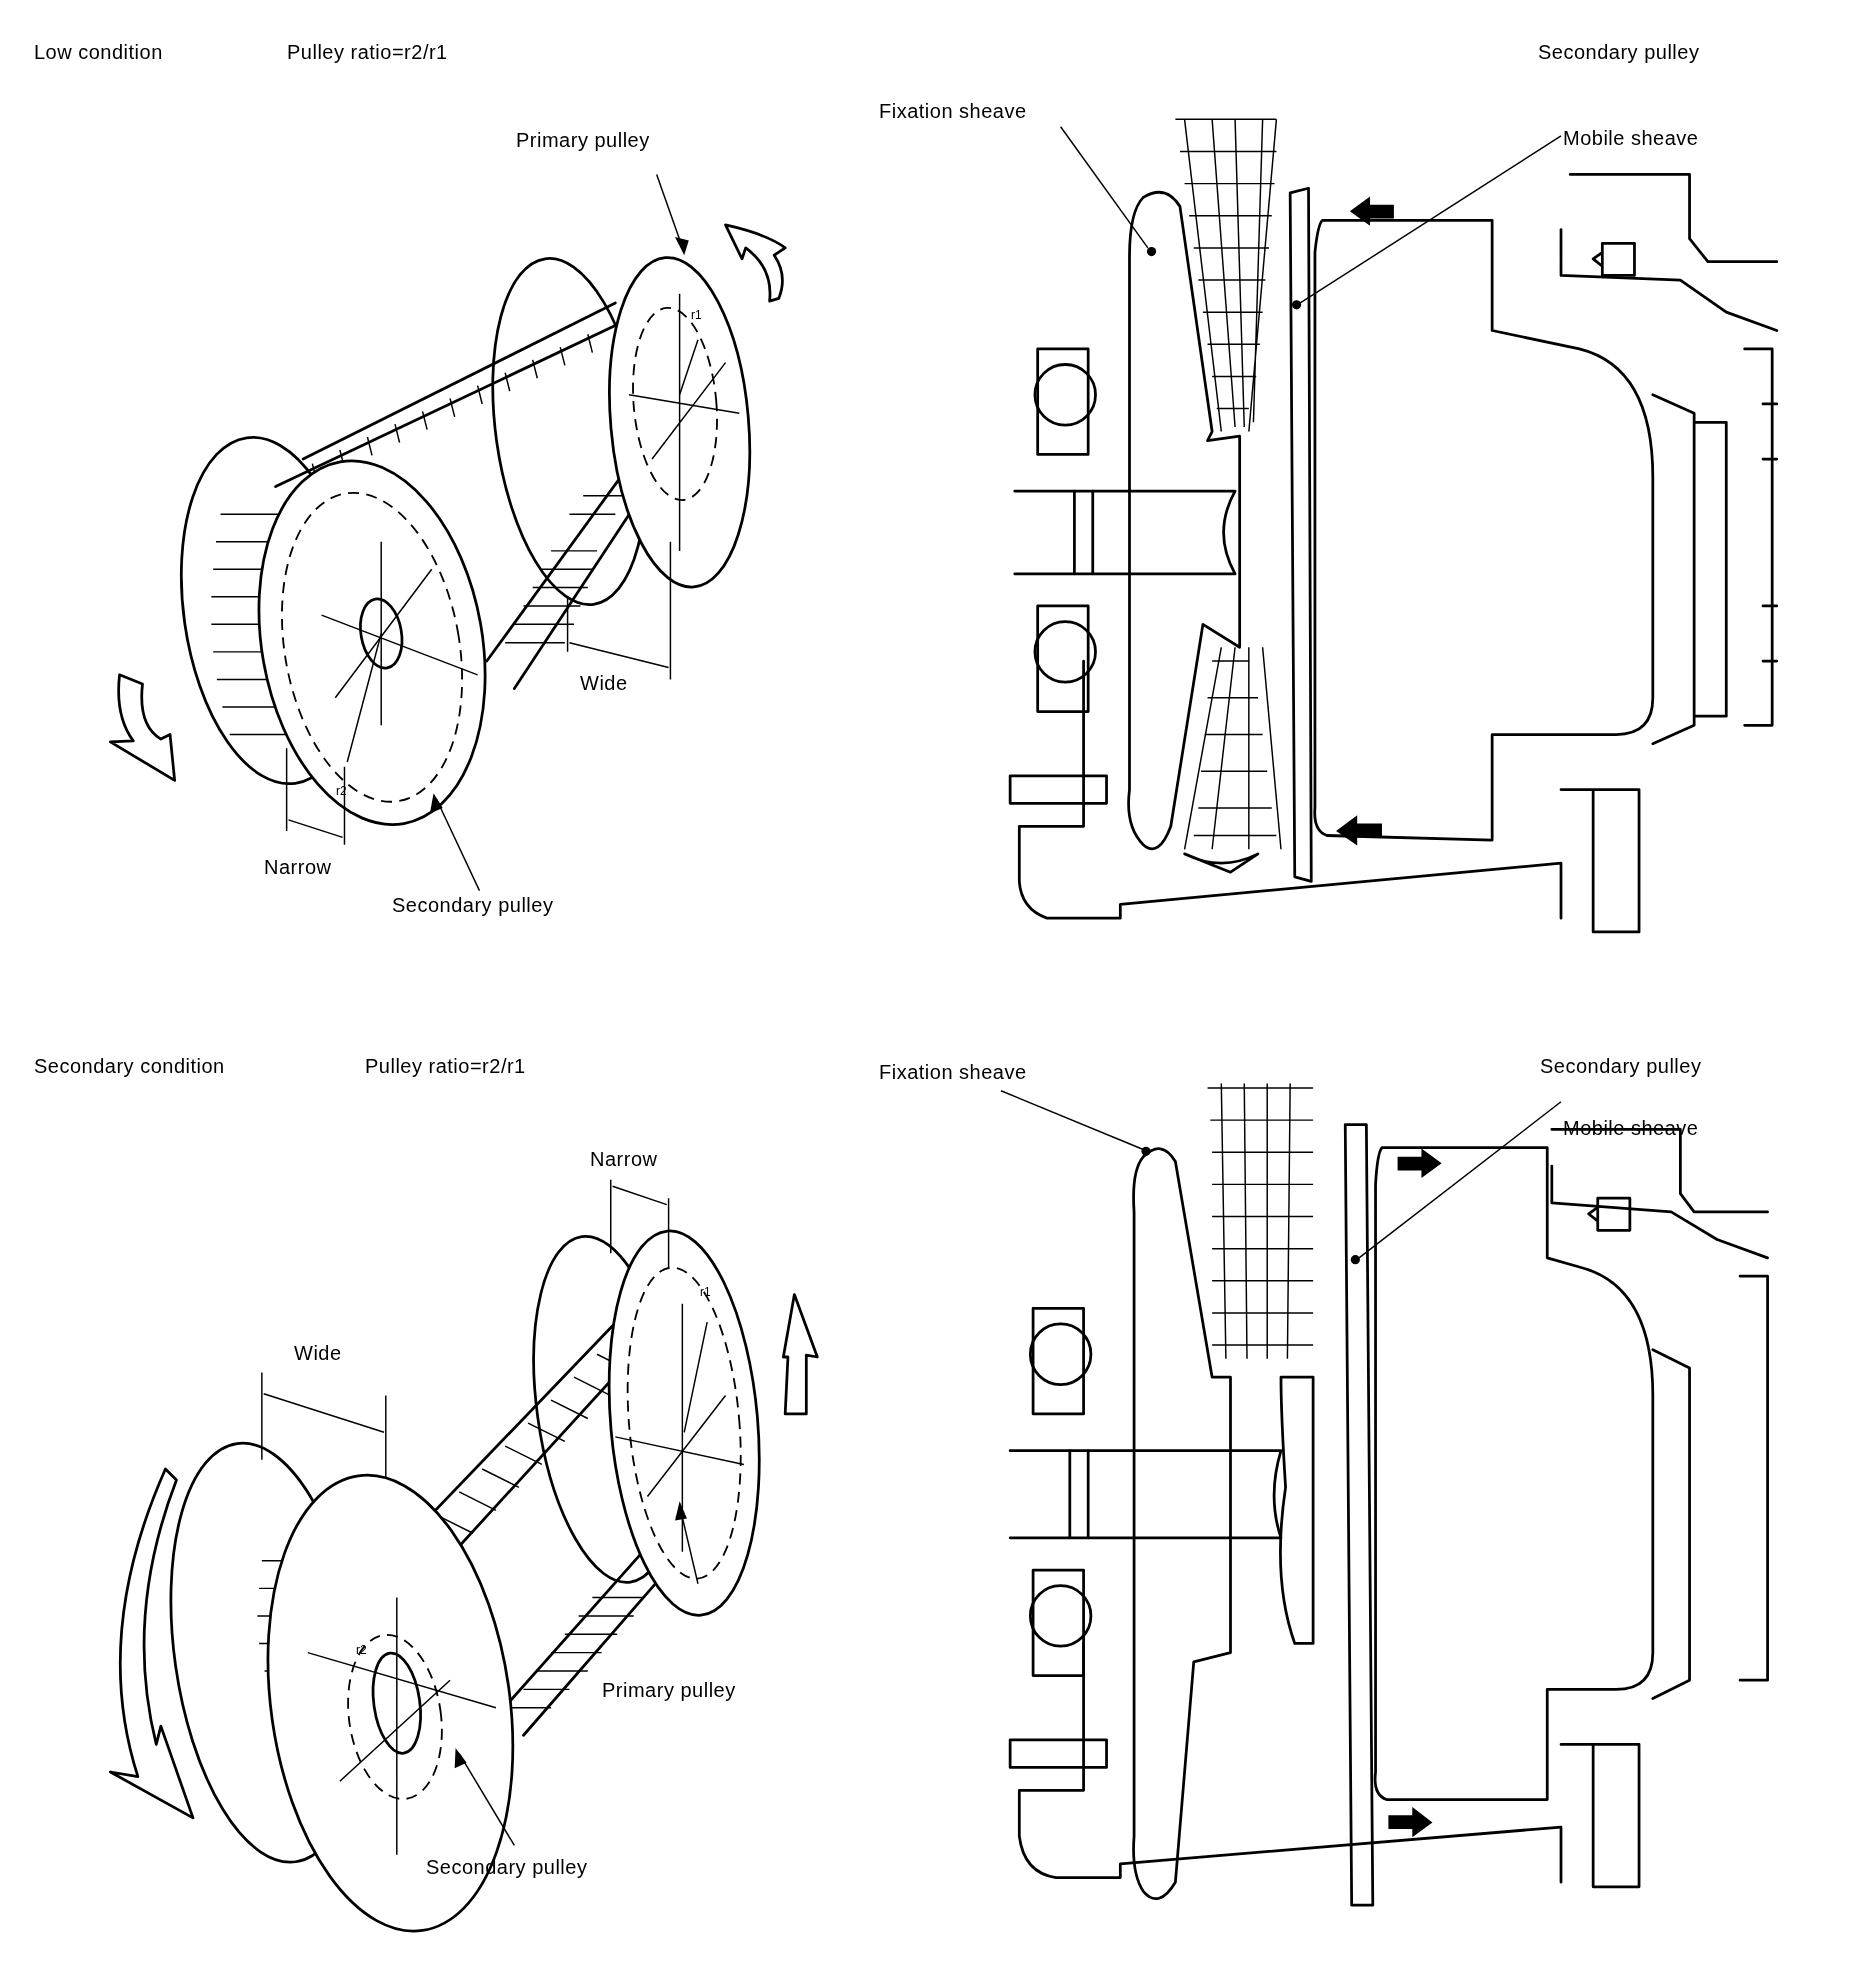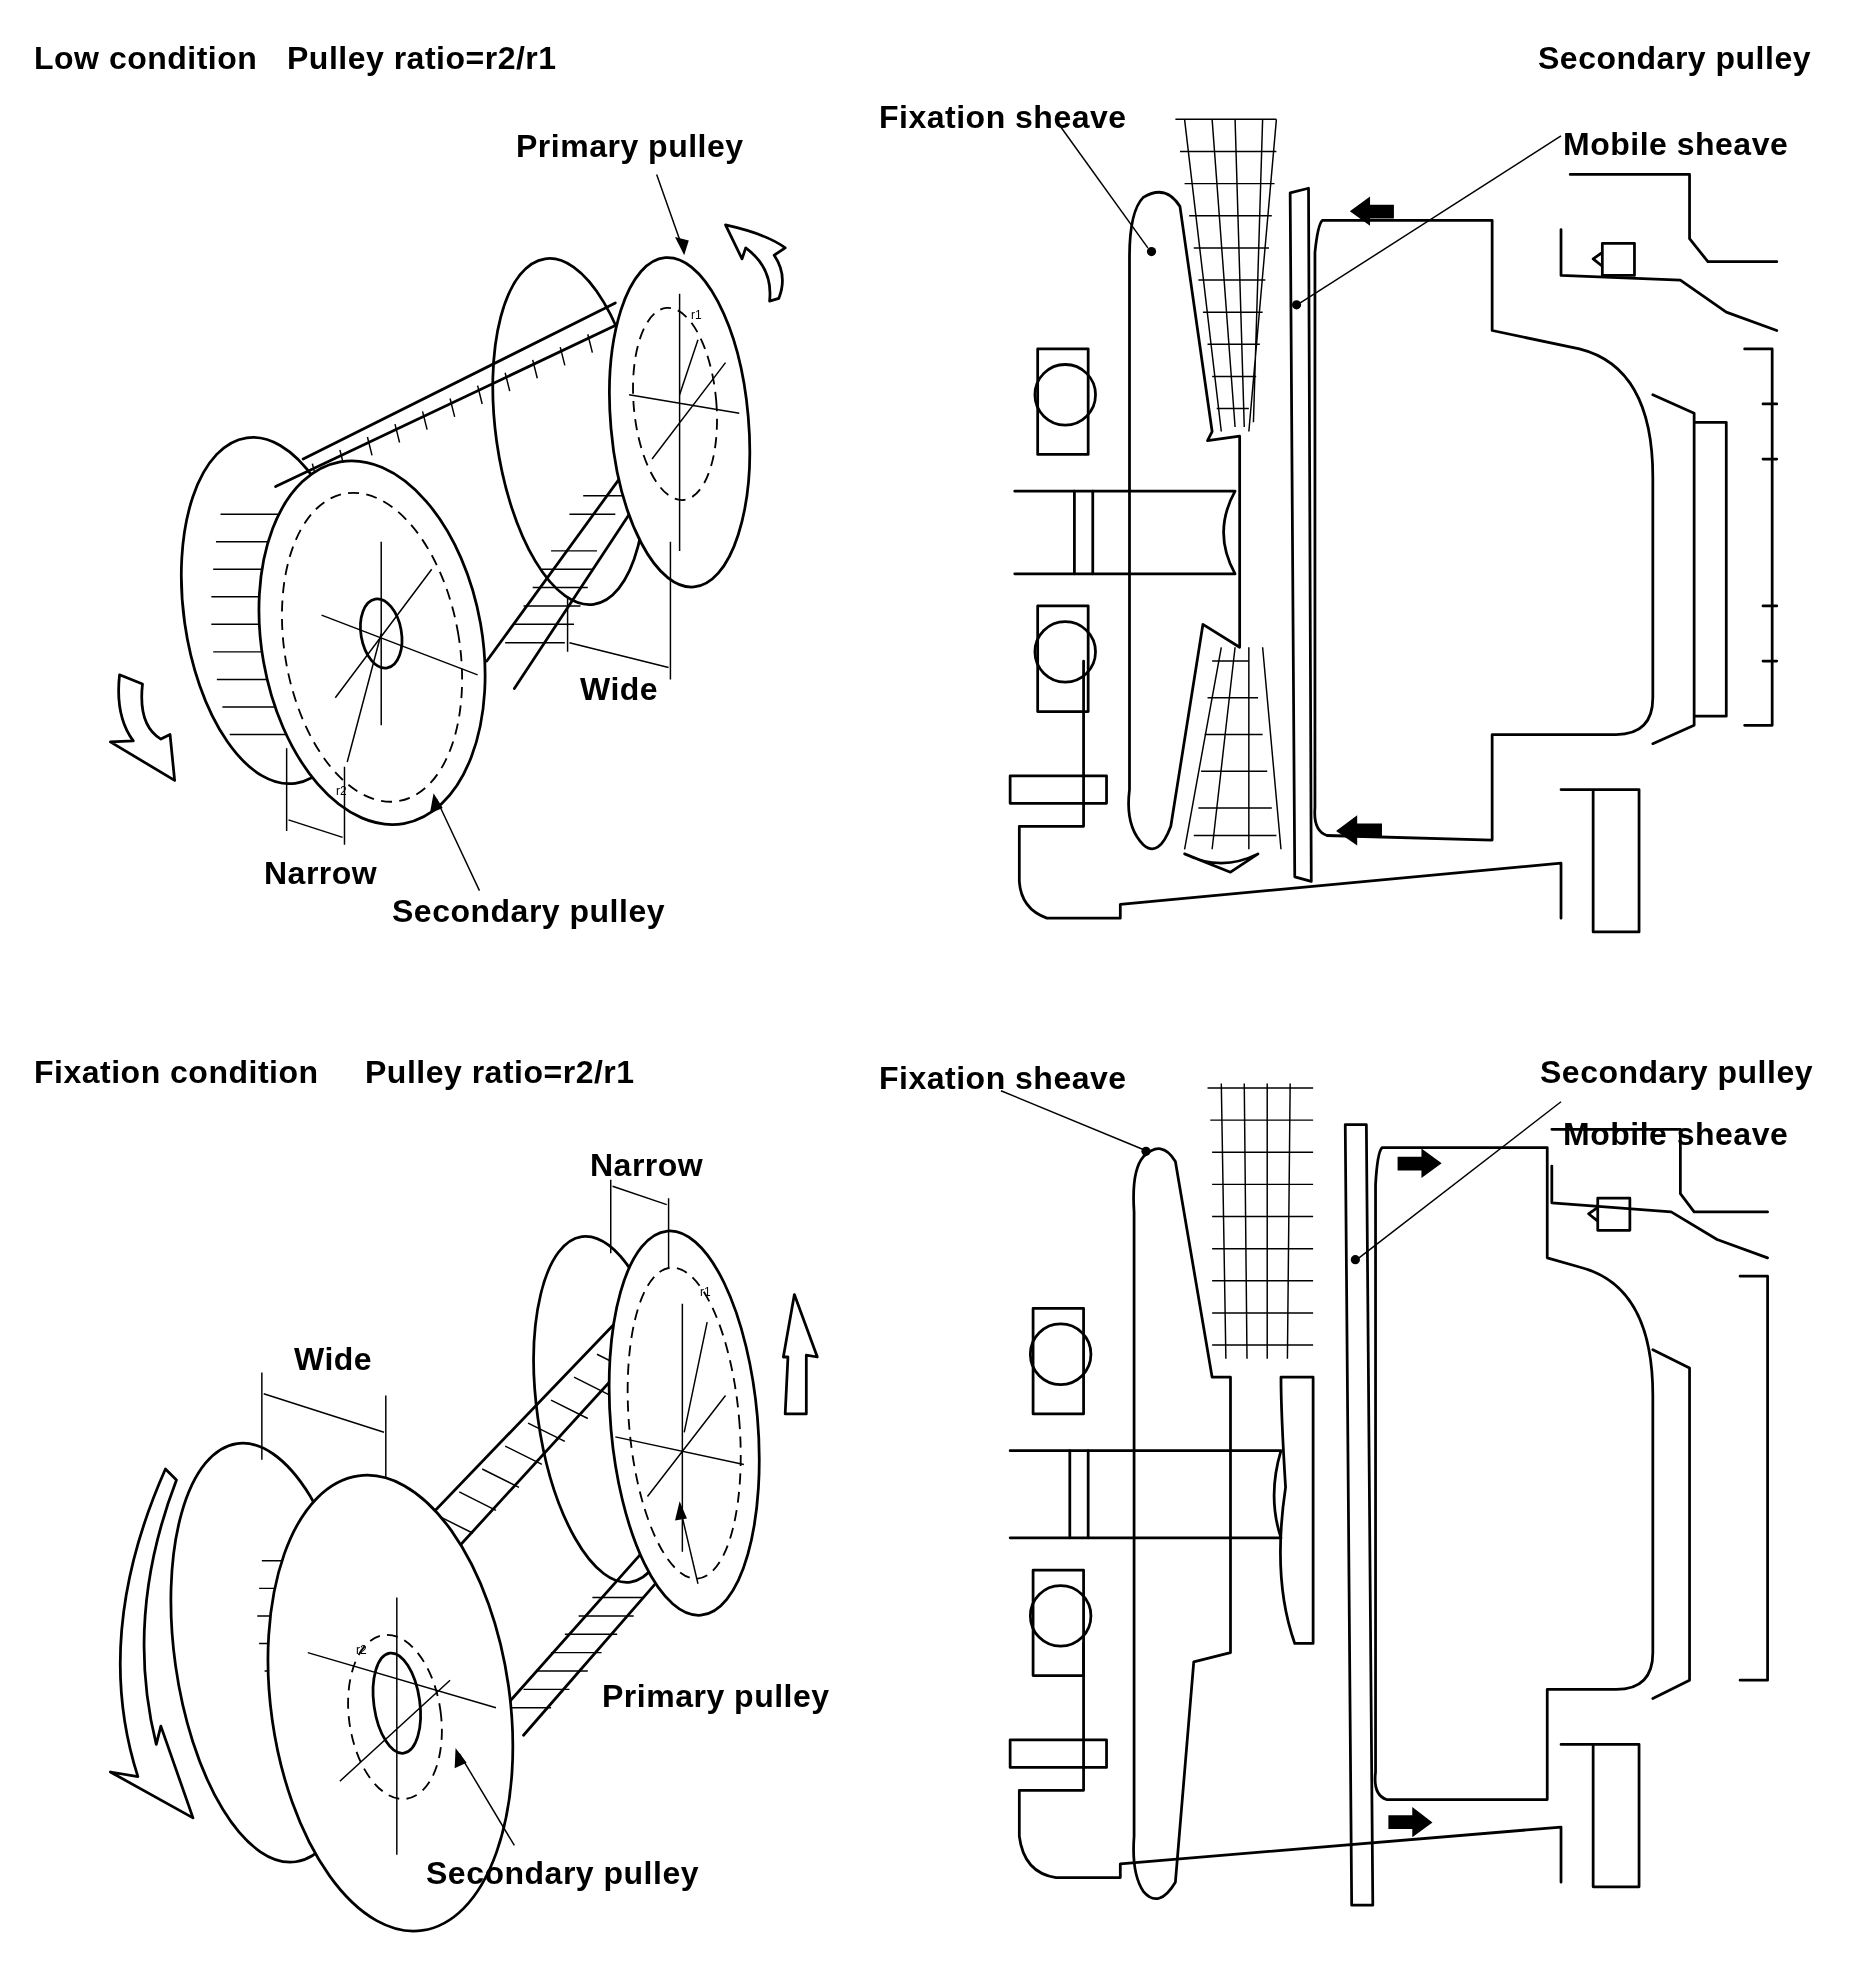--- a/index.html
+++ b/index.html
@@ -1,18 +1,18 @@
 <!DOCTYPE html>
 <html style="font-size:14.7px"><head>
 <meta charset="utf-8">
 <style>
   html, body { margin: 0; padding: 0; background: #ffffff; }
   body { width: 1855px; height: 1985px; position: relative; overflow: hidden;
          font-family: "Liberation Sans", "DejaVu Sans", sans-serif; color: #000; }
-  .lbl { position: absolute; font-size: 32px; letter-spacing: 0.5px; white-space: nowrap; line-height: 1; font-weight: bold; }
+  .lbl { position: absolute; font-size: 20px; letter-spacing: 0.5px; white-space: nowrap; line-height: 1; }
   .sm  { position: absolute; font-size: 12px; white-space: nowrap; line-height: 1; }
   svg.layer { position: absolute; left: 0; top: 0; }
   .stk { fill: none; stroke: #000; stroke-width: 3; stroke-linecap: round; stroke-linejoin: round; }
   .thin { fill: none; stroke: #000; stroke-width: 1.6; }
   .dash { fill: none; stroke: #000; stroke-width: 2; stroke-dasharray: 12 8; }
   .fillw { fill: #fff; stroke: #000; stroke-width: 3; }
   .blk { fill: #000; }
 </style>
 </head>
 <body>
@@ -194,21 +194,21 @@
 <div class="lbl" style="left:580px; top:673px;">Wide</div>
 <div class="lbl" style="left:264px; top:857px;">Narrow</div>
 <div class="lbl" style="left:392px; top:895px;">Secondary pulley</div>
 <div class="sm" style="left:691px; top:309px;">r1</div>
 <div class="sm" style="left:336px; top:785px;">r2</div>
 
 <div class="lbl" style="left:1538px; top:42px;">Secondary pulley</div>
 <div class="lbl" style="left:879px; top:101px;">Fixation sheave</div>
 <div class="lbl" style="left:1563px; top:128px;">Mobile sheave</div>
 
-<div class="lbl" style="left:34px; top:1056px;">Fixation condition</div>
+<div class="lbl" style="left:34px; top:1056px;">Secondary condition</div>
 <div class="lbl" style="left:365px; top:1056px;">Pulley ratio=r2/r1</div>
 <div class="lbl" style="left:590px; top:1149px;">Narrow</div>
 <div class="lbl" style="left:294px; top:1343px;">Wide</div>
 <div class="lbl" style="left:602px; top:1680px;">Primary pulley</div>
 <div class="lbl" style="left:426px; top:1857px;">Secondary pulley</div>
 <div class="sm" style="left:700px; top:1286px;">r1</div>
 <div class="sm" style="left:356px; top:1644px;">r2</div>
 
 <div class="lbl" style="left:1540px; top:1056px;">Secondary pulley</div>
 <div class="lbl" style="left:879px; top:1062px;">Fixation sheave</div>

